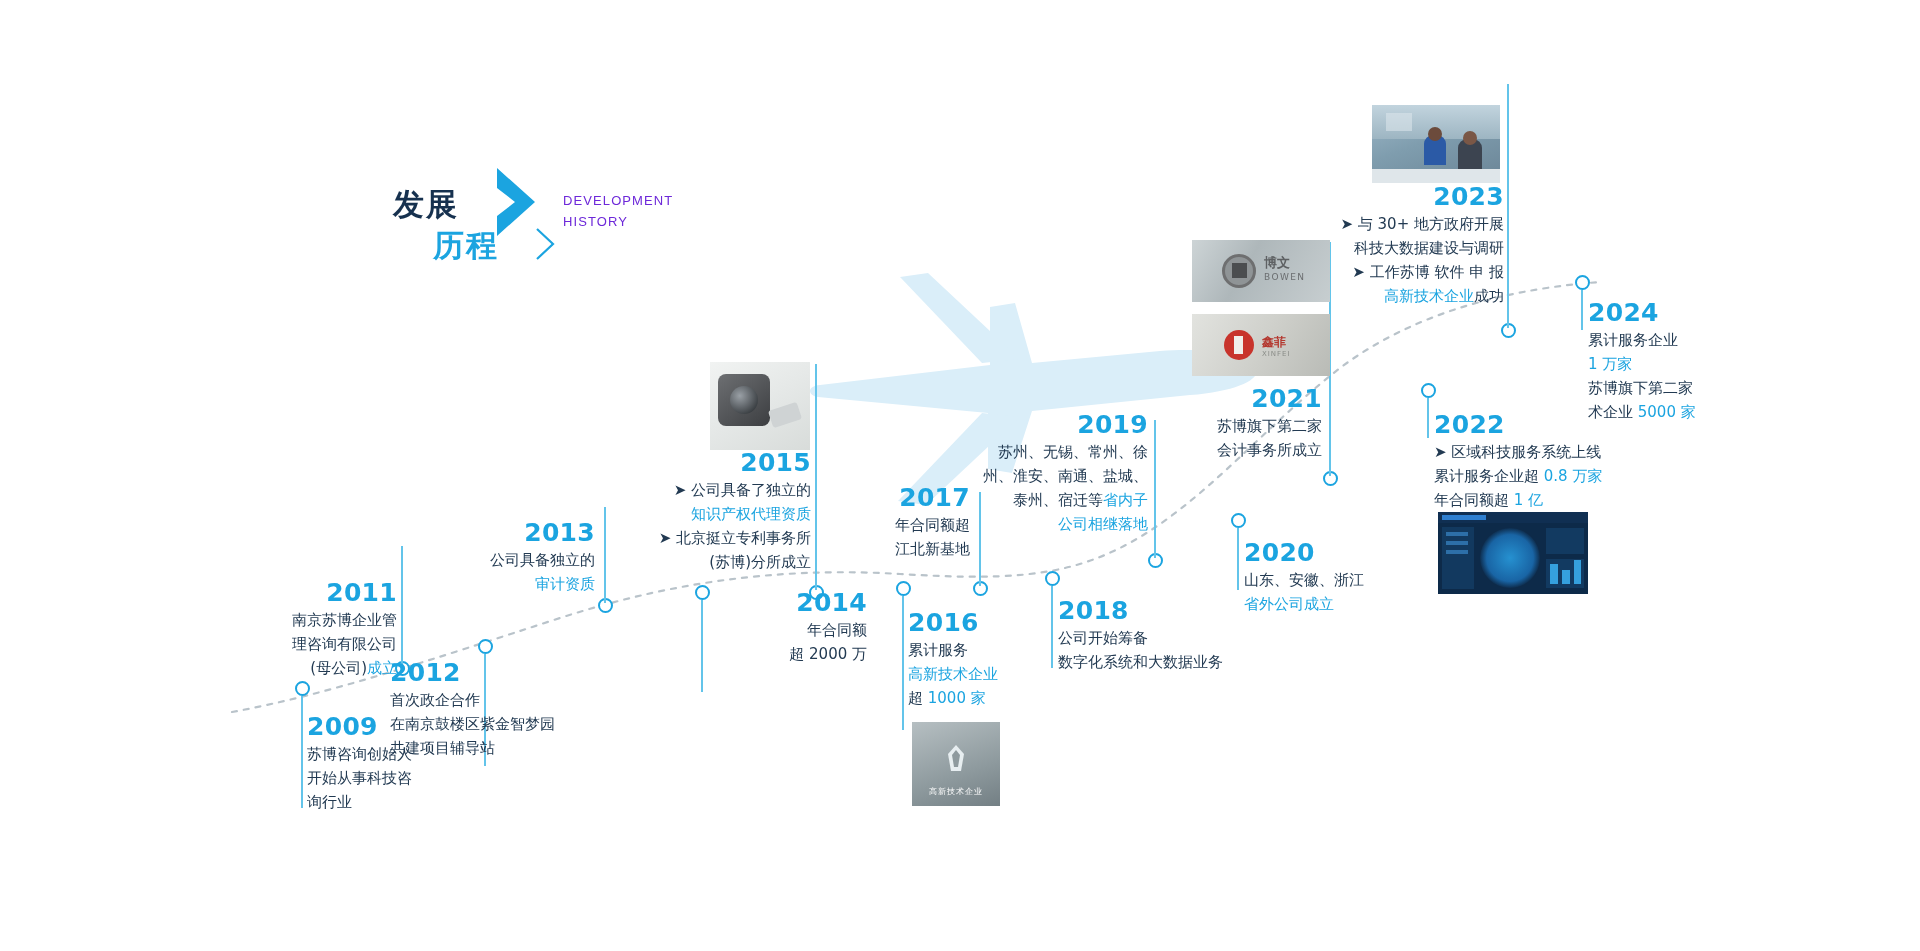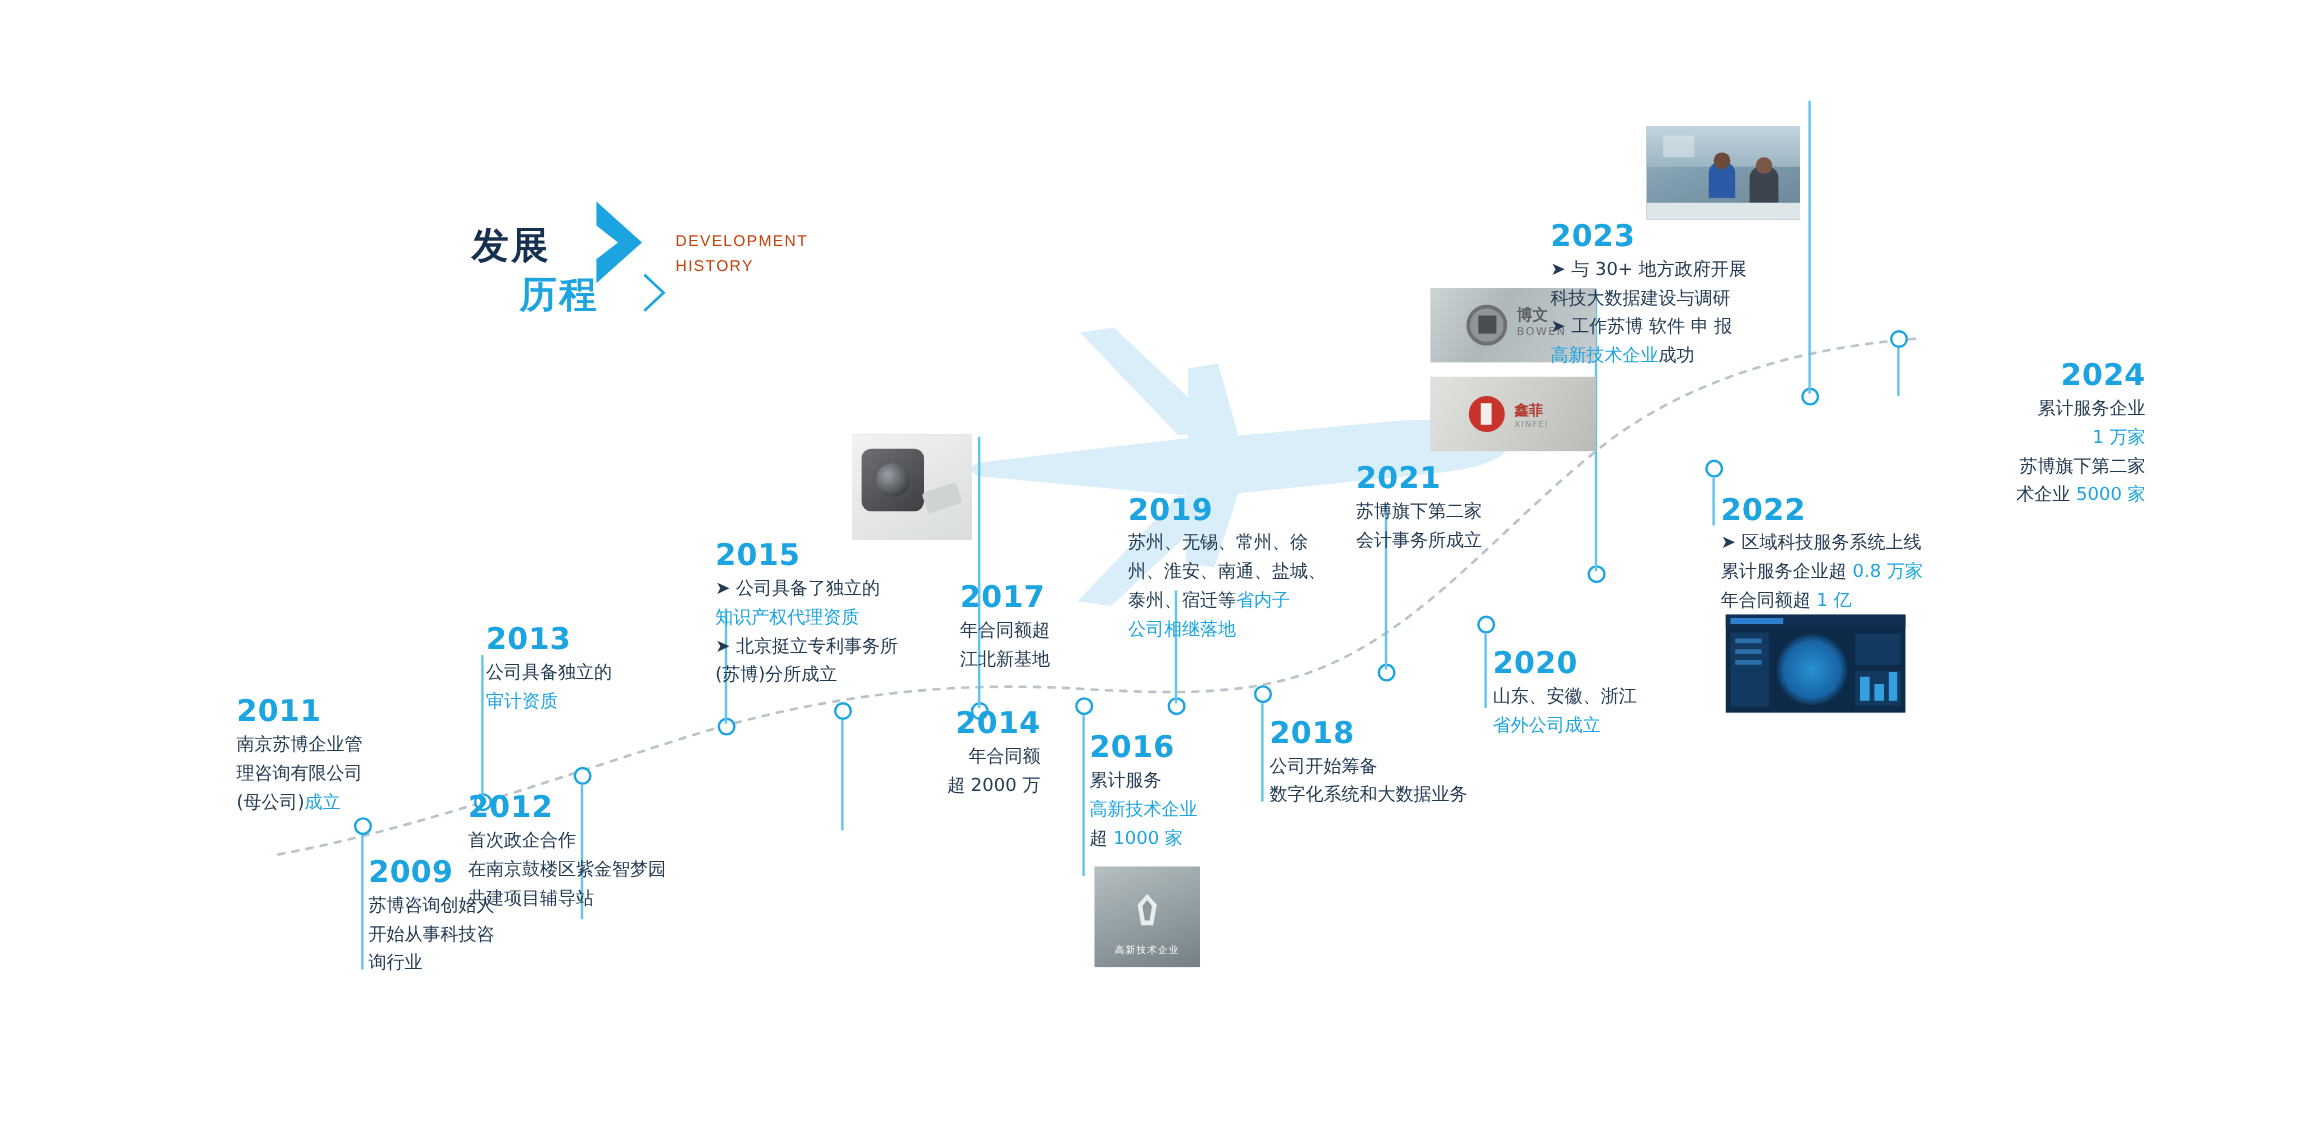--- a/index.html
+++ b/index.html
@@ -27,21 +27,21 @@
   }
   .t-cn2 {
     position: absolute; left: 40px; top: 47px;
     font-size: 31px; font-weight: 700; color: #1ba4e0; letter-spacing: 2px;
     font-family: "DejaVu Sans", sans-serif;
   }
   .chev-big { position: absolute; left: 100px; top: -12px; width: 46px; height: 72px; }
   .chev-sm  { position: absolute; left: 140px; top: 48px; width: 24px; height: 36px; }
   .t-en {
     position: absolute; left: 170px; top: 12px;
-    font-size: 13px; line-height: 21px; color: #c2410c; letter-spacing: 1.1px;
+    font-size: 13px; line-height: 21px; color: #6d28d9; letter-spacing: 1.1px;
     font-family: "Liberation Sans", sans-serif; font-weight: 400;
   }
 
   
   .path-wrap { position: absolute; left: 0; top: 0; width: 1920px; height: 951px; pointer-events: none; }
 
   
   .node { position: absolute; }
   .dot {
     position: absolute; width: 15px; height: 15px; border-radius: 50%;
@@ -53,21 +53,21 @@
   .entry { position: absolute; }
   .yr {
     font-size: 25px; font-weight: 700; color: #1ba4e0; letter-spacing: 0.3px;
     line-height: 30px; font-family: "DejaVu Sans", sans-serif;
   }
   .desc {
     font-size: 15px; line-height: 24px; color: #223a52; font-weight: 400;
     font-family: "DejaVu Sans", sans-serif; white-space: nowrap;
   }
   .desc .hl { color: #1ba4e0; }
-  .ra { text-align: left; }
+  .ra { text-align: right; }
   .la { text-align: left; }
 
   
   .photo { position: absolute; overflow: hidden; background:#cfd6da; }
   .photo .ph-inner { width: 100%; height: 100%; position: relative; }
   .cap { position:absolute; color:#fff; font-family:"DejaVu Sans", sans-serif; }
 </style>
 </head>
 <body>
 
@@ -355,21 +355,21 @@
   <div class="entry ra" style="left:1292px; top:182px; width:212px;">
     <div class="yr">2023</div>
     <div class="desc">
         <div><span>➤ 与 30+ 地方政府开展</span></div>
         <div><span>科技大数据建设与调研</span></div>
         <div><span>➤ 工作苏博 软件 申 报</span></div>
         <div><span class="hl">高新技术企业</span><span>成功</span></div>
       </div>
   </div>
 
-  <div class="entry la" style="left:1588px; top:298px; width:200px;text-align:right;">
+  <div class="entry la" style="left:1588px; top:298px; width:200px;">
     <div class="yr">2024</div>
     <div class="desc">
         <div><span>累计服务企业</span></div>
         <div><span class="hl">1 万家</span></div>
         <div><span>苏博旗下第二家</span></div>
         <div><span>术企业 </span><span class="hl">5000 家</span></div>
       </div>
   </div>
 
 </div>

